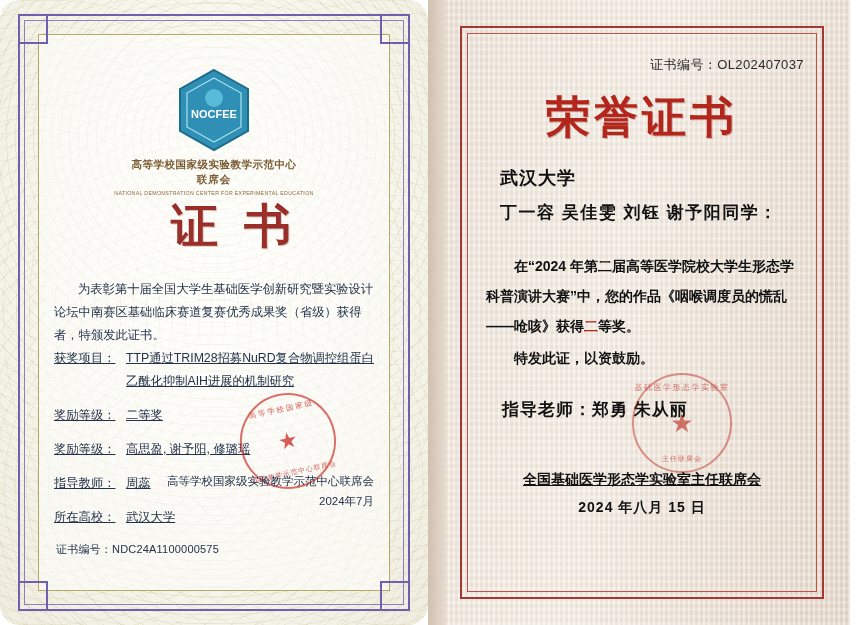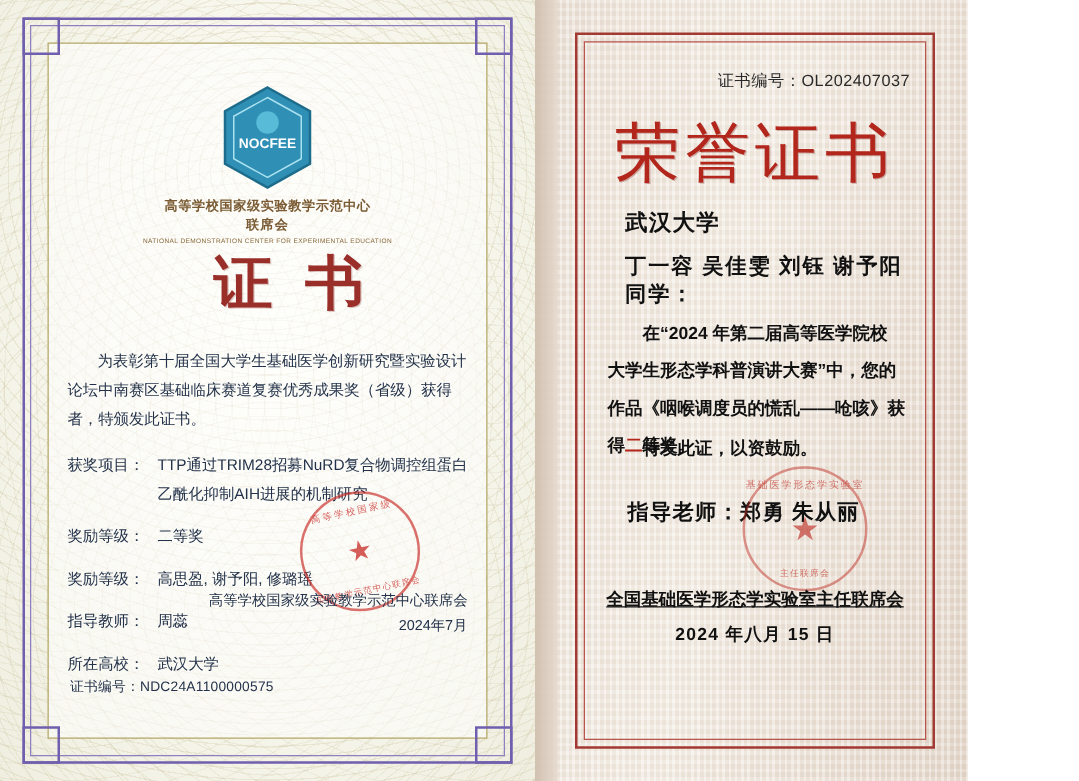--- a/index.html
+++ b/index.html
@@ -12,20 +12,21 @@
   .page{position:relative;width:863px;height:625px;display:flex;}
 
   
   .cert-left{
     position:relative;
     width:428px;height:625px;
     background:
       radial-gradient(ellipse at 50% 40%, #fdfdf7 0%, #f7f6ec 55%, #efeee0 100%);
     overflow:hidden;
     box-sizing:border-box;
+    border-radius:20px;
   }
   .cert-left .guilloche{
     position:absolute;inset:0;
     background-image:
       repeating-radial-gradient(circle at 50% 22%, rgba(196,183,140,0.22) 0 1px, rgba(255,255,255,0) 1px 9px),
       repeating-radial-gradient(circle at 50% 78%, rgba(196,183,140,0.18) 0 1px, rgba(255,255,255,0) 1px 11px),
       repeating-radial-gradient(circle at 10% 50%, rgba(190,178,135,0.14) 0 1px, rgba(255,255,255,0) 1px 13px),
       repeating-radial-gradient(circle at 92% 50%, rgba(190,178,135,0.14) 0 1px, rgba(255,255,255,0) 1px 13px);
     pointer-events:none;
   }
@@ -88,21 +89,21 @@
     color:#9a2f2a;
     text-shadow:1px 1px 0 rgba(120,30,25,0.25);
     margin-left:34px;
   }
 
   .body-text{
     position:absolute;left:14px;right:14px;top:238px;
     font-size:12.3px;line-height:23px;color:#23324a;
   }
   .body-text .p-indent{text-indent:24px;}
-  .kvlist{margin-top:14px;}
+  .kvlist{text-decoration:underline;}
   .kv{display:flex;margin-bottom:11px;font-size:12.3px;}
   .kv .k{width:72px;white-space:nowrap;}
   .kv .v{flex:1;}
 
   .seal{
     position:absolute;right:52px;bottom:96px;
     width:92px;height:92px;border-radius:50%;
     border:2.5px solid rgba(200,40,35,0.75);
     color:rgba(200,40,35,0.85);
     display:flex;align-items:center;justify-content:center;
@@ -132,21 +133,21 @@
     font-size:11.5px;color:#23324a;line-height:20px;
   }
   .certno{
     position:absolute;left:16px;bottom:28px;
     font-size:11px;color:#23324a;letter-spacing:0.2px;
   }
 
   
   .cert-right{
     position:relative;
-    width:346px;height:625px;
+    width:422px;height:625px;
     background:
       linear-gradient(100deg,#e9ded4 0%, #efe6dc 18%, #f3ece3 45%, #eadfd4 75%, #e3d6c9 100%);
     overflow:hidden;
     box-sizing:border-box;
   }
   .cert-right .paper-tex{
     position:absolute;inset:0;
     background-image:
       repeating-linear-gradient(90deg, rgba(255,255,255,0.35) 0 2px, rgba(180,160,140,0.05) 2px 5px),
       repeating-linear-gradient(0deg, rgba(255,255,255,0.18) 0 3px, rgba(170,150,130,0.05) 3px 7px);
@@ -171,21 +172,21 @@
     position:absolute;left:52px;top:46px;right:46px;bottom:40px;
     color:#1d1d1d;
   }
   .cert-no-r{
     position:absolute;right:0;top:10px;
     font-size:13px;color:#2a2a2a;letter-spacing:0.4px;
   }
   .honor-title{
     position:absolute;left:0;right:0;top:42px;text-align:center;
     font-family:"DejaVu Serif","Liberation Serif",serif;
-    font-size:52px;font-weight:normal;color:#b3261c;
+    font-size:44px;font-weight:bold;color:#b3261c;
     letter-spacing:4px;
     text-shadow:1px 1px 0 rgba(120,20,15,0.3);
   }
   .r-org{
     position:absolute;left:20px;top:120px;
     font-size:18px;font-weight:bold;color:#111;letter-spacing:1px;
   }
   .r-names{
     position:absolute;left:20px;top:155px;
     font-size:17px;font-weight:bold;color:#111;letter-spacing:1.5px;

